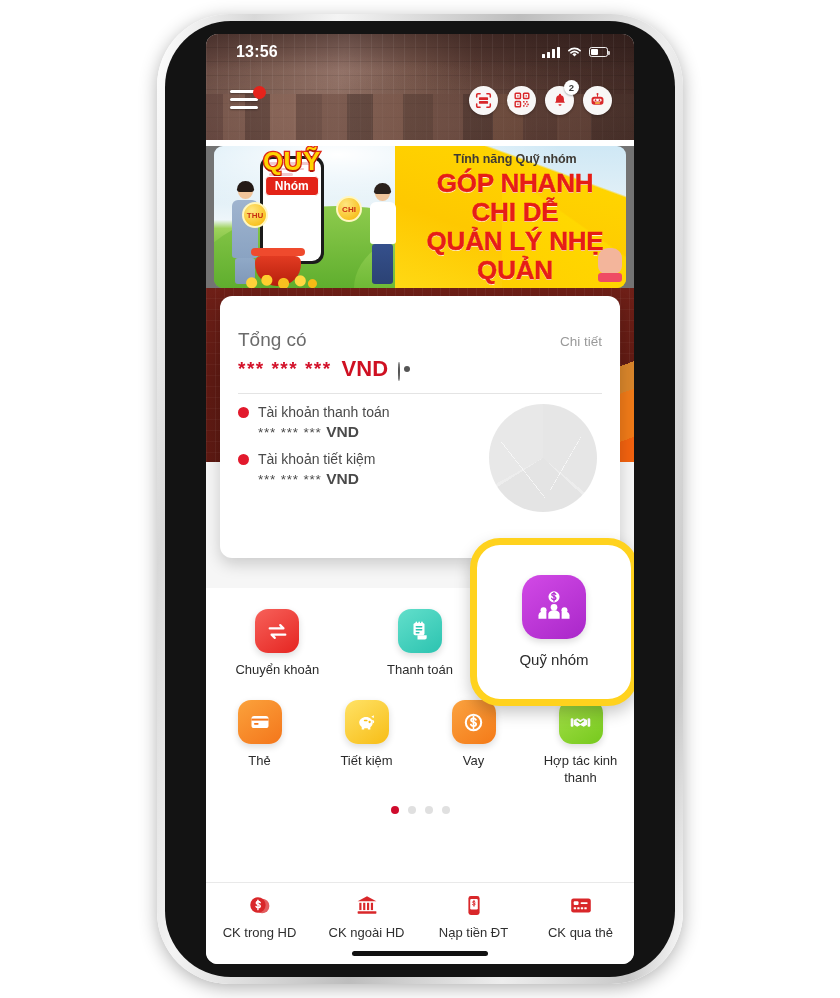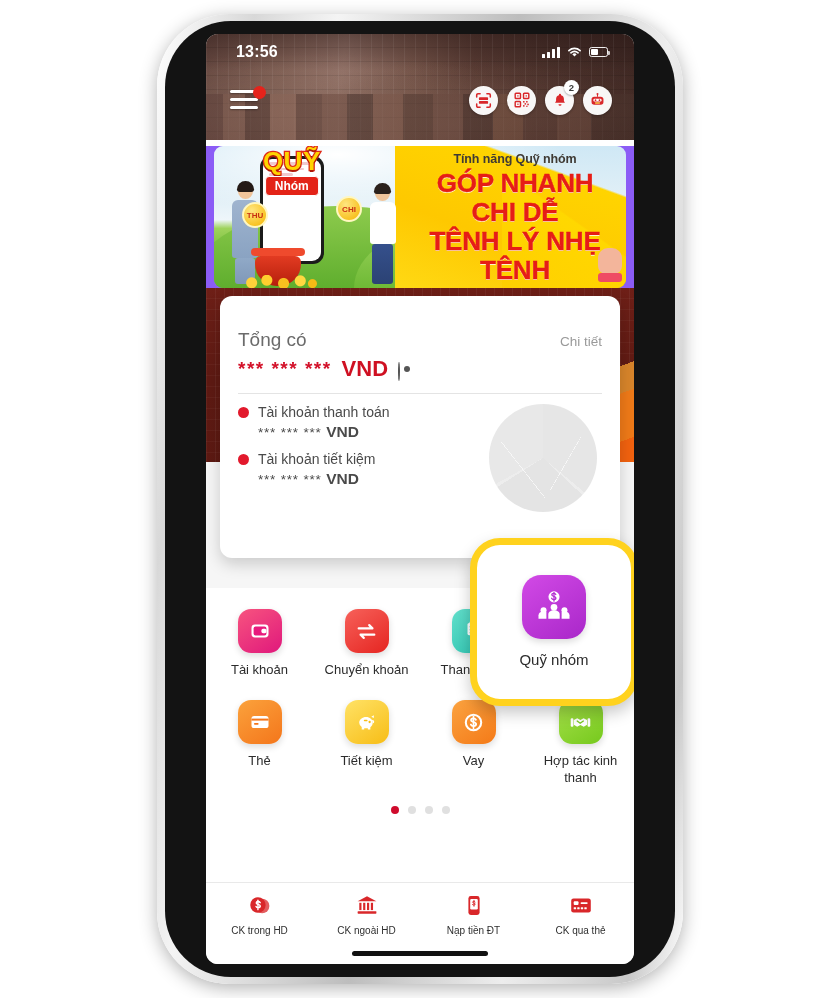--- a/index.html
+++ b/index.html
@@ -104,21 +104,21 @@
     box-shadow:0 1px 3px rgba(0,0,0,.28);
   }
   .badge {
     position:absolute; right:-5px; top:-6px; min-width:15px; height:15px;
     border-radius:8px; background:#ffffff; color:#3a3a3a;
     font-size:9.5px; font-weight:700; display:flex; align-items:center; justify-content:center;
     padding:0 3px; box-shadow:0 1px 2px rgba(0,0,0,.3);
   }
 
   
-  .banner-wrap { position:relative; background:#8b5cf6; padding: 0; }
+  .banner-wrap { position:relative; background:#737373; padding: 0; }
   .banner {
     position:relative; margin: 6px 8px 0 8px; height:142px;
     border-radius:9px; overflow:hidden;
     background: linear-gradient(180deg,#cfe8f5 0%,#e2f0f7 38%,#eef6fa 52%, #9fd35c 58%, #7cbf3f 72%, #6fb737 100%);
   }
   .banner .sky-glow{ position:absolute; left:0; top:0; right:0; height:60%;
     background: radial-gradient(ellipse at 30% 10%, #ffffff 0%, rgba(255,255,255,0) 55%); }
   .banner .hill{ position:absolute; left:-6%; bottom:0; width:72%; height:58%;
     border-radius:50% 50% 0 0 / 100% 100% 0 0;
     background: linear-gradient(180deg,#8ecb4d,#5fae2e); }
@@ -303,21 +303,21 @@
   .callout .tile { width:64px; height:64px; border-radius:19px; }
   .callout .cell-label { font-size:15px; }
 
   
   .botnav {
     position:absolute; left:0; right:0; bottom:0; height:82px;
     background:#fff; border-top:1px solid #e9e9e9;
     display:flex; align-items:flex-start; padding-top:10px;
   }
   .bn-item { flex:1; display:flex; flex-direction:column; align-items:center; gap:7px; }
-  .bn-label { font-size:10px; color:#2f2f2f; }
+  .bn-label { font-size:13px; color:#2f2f2f; }
   .home-ind {
     position:absolute; left:50%; transform:translateX(-50%); bottom:8px;
     width:136px; height:5px; border-radius:3px; background:#111;
   }
 </style>
 </head>
 <body>
 
 <div id="stage">
 
@@ -455,21 +455,21 @@
           <div class="pot">
             <div class="rim"></div>
             <div class="bowl"></div>
             <div class="coins"></div>
           </div>
         </div>
 
         <div class="bn-right">
           <div class="bn-t1">Tính năng Quỹ nhóm</div>
           <div class="bn-t2">GÓP NHANH CHI DỄ</div>
-          <div class="bn-t3">TÊNH LÝ NHẸ TÊNH</div>
+          <div class="bn-t3">QUẢN LÝ NHẸ QUẢN</div>
         </div>
 
         <div class="hand">
           <div class="palm"></div>
             <div class="cuff"></div>
         </div>
       </div>
     </div>
 
     <div class="mid">
@@ -523,30 +523,20 @@
             <div class="pie"></div>
           </div>
         </div>
       </div>
     </div>
 
     <div class="grid-sec">
 
       <div class="grid-row">
 
-        <div class="cell">
-          <div class="tile" style="background:linear-gradient(145deg,#f7547f,#e0187c)">
-            <svg width="24" height="24" viewBox="0 0 24 24">
-              <rect x="3.5" y="5.5" width="17" height="13" rx="3.4" fill="#fff"></rect>
-              <rect x="5.6" y="7.6" width="12.8" height="8.8" rx="2" fill="#e81a7d"></rect>
-              <rect x="13.4" y="9.8" width="5" height="4.4" rx="1.6" fill="#fff"></rect>
-            </svg>
-          </div>
-          <div class="cell-label">Tài khoản</div>
-        </div>
 
         <div class="cell">
           <div class="tile" style="background:linear-gradient(145deg,#f7615a,#e52521)">
             <svg width="25" height="25" viewBox="0 0 24 24">
               <path d="M4.5 9h13.2l-3.1-3.1" stroke="#fff" stroke-width="2.1" fill="none" stroke-linecap="round" stroke-linejoin="round"></path>
               <path d="M19.5 15H6.3l3.1 3.1" stroke="#fff" stroke-width="2.1" fill="none" stroke-linecap="round" stroke-linejoin="round"></path>
             </svg>
           </div>
           <div class="cell-label">Chuyển khoản</div>
         </div>

